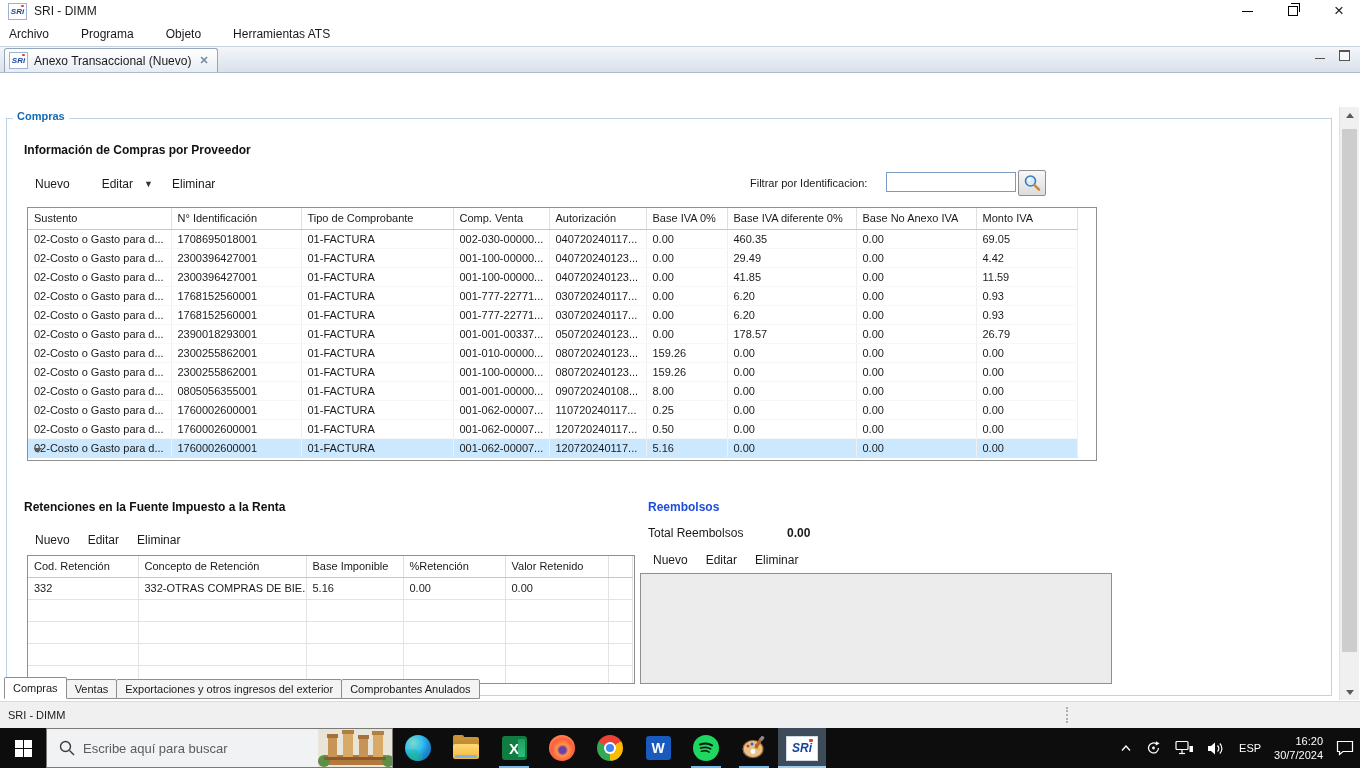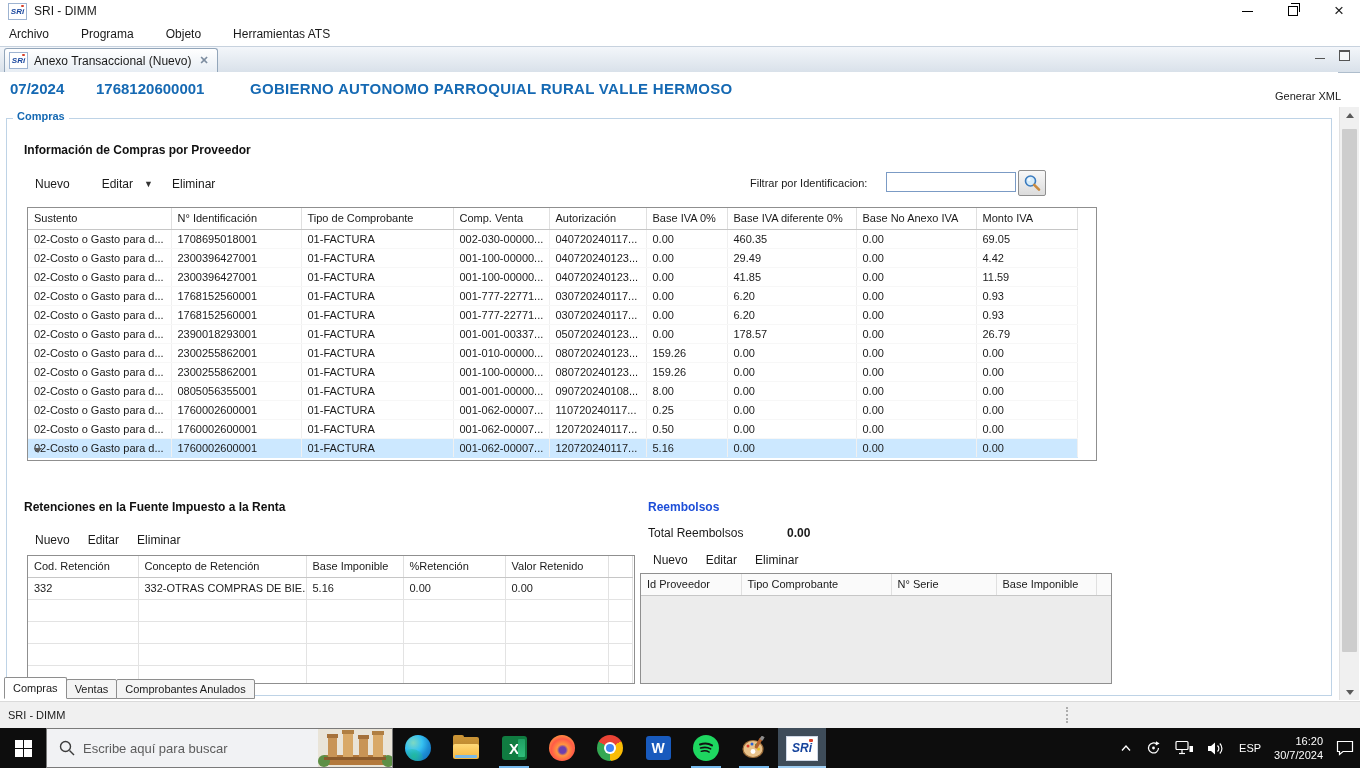--- a/index.html
+++ b/index.html
@@ -165,26 +165,20 @@
       <span class="sri-logo sm">SRi</span>
       <span>Anexo Transaccional (Nuevo)</span>
       <span class="tab-close">✕</span>
     </div>
     <div class="strip-controls">
       <span class="sc-min"></span>
       <span class="sc-max"></span>
     </div>
   </div>
 
-  <div class="headerband">
-    <span class="hb-text hb-period">07/2024</span>
-    <span class="hb-text hb-ruc">1768120600001</span>
-    <span class="hb-text hb-entity">GOBIERNO AUTONOMO PARROQUIAL RURAL VALLE HERMOSO</span>
-    <span class="generar-xml">Generar XML</span>
-  </div>
 
   <div class="panel">
     <div class="groupbox"></div>
     <span class="group-legend">Compras</span>
 
     <span class="sec-title" style="left:24px;top:36px;">Información de Compras por Proveedor</span>
 
     <div class="toolbar" style="left:26px;top:68px;">
       <span class="tbtn">Nuevo</span>
       <span class="tbtn" style="margin-left:14px;">Editar</span>
@@ -447,55 +441,38 @@
 
     <span class="sec-title disabled" style="left:648px;top:393px;">Reembolsos</span>
     <span class="total-label" style="left:648px;top:419px;">Total Reembolsos</span>
     <span class="total-value" style="left:787px;top:419px;">0.00</span>
     <div class="toolbar" style="left:644px;top:444px;">
       <span class="tbtn">Nuevo</span>
       <span class="tbtn">Editar</span>
       <span class="tbtn">Eliminar</span>
     </div>
     <div class="tblwrap reemb-wrap" style="left:640px;top:466px;width:470px;height:109px;">
-      <table class="grid reemb-grid" style="width:470px;">
-        <colgroup>
-          <col style="width:100px">
-            <col style="width:150px">
-            <col style="width:105px">
-            <col style="width:100px">
-            <col style="width:15px">
-        </colgroup>
-        <thead>
-            <tr>
-              <th>Id Proveedor</th>
-              <th>Tipo Comprobante</th>
-              <th>N° Serie</th>
-              <th>Base Imponible</th>
-              <th></th>
-            </tr>
-          </thead>
-      </table>
       <div class="reemb-body"></div>
     </div>
   </div>
 
   <div class="main-scroll">
     <span class="vs-arrow up" style="width:19px;">
         <span class="tri-up"></span>
       </span>
     <span class="vs-thumb" style="top:22px;height:523px;"></span>
     <span class="vs-arrow down" style="width:19px;">
         <span class="tri-down"></span>
       </span>
   </div>
 
   <div class="bottom-tabs">
     <span class="btab active">Compras</span>
     <span class="btab">Ventas</span>
+    <span class="btab">Exportaciones y otros ingresos del exterior</span>
     <span class="btab">Comprobantes Anulados</span>
   </div>
 
   <div class="statusbar">
     <span class="status-text">SRI - DIMM</span>
     <span class="status-sep"></span>
   </div>
 
   <div class="taskbar">
     <div class="start-btn">

